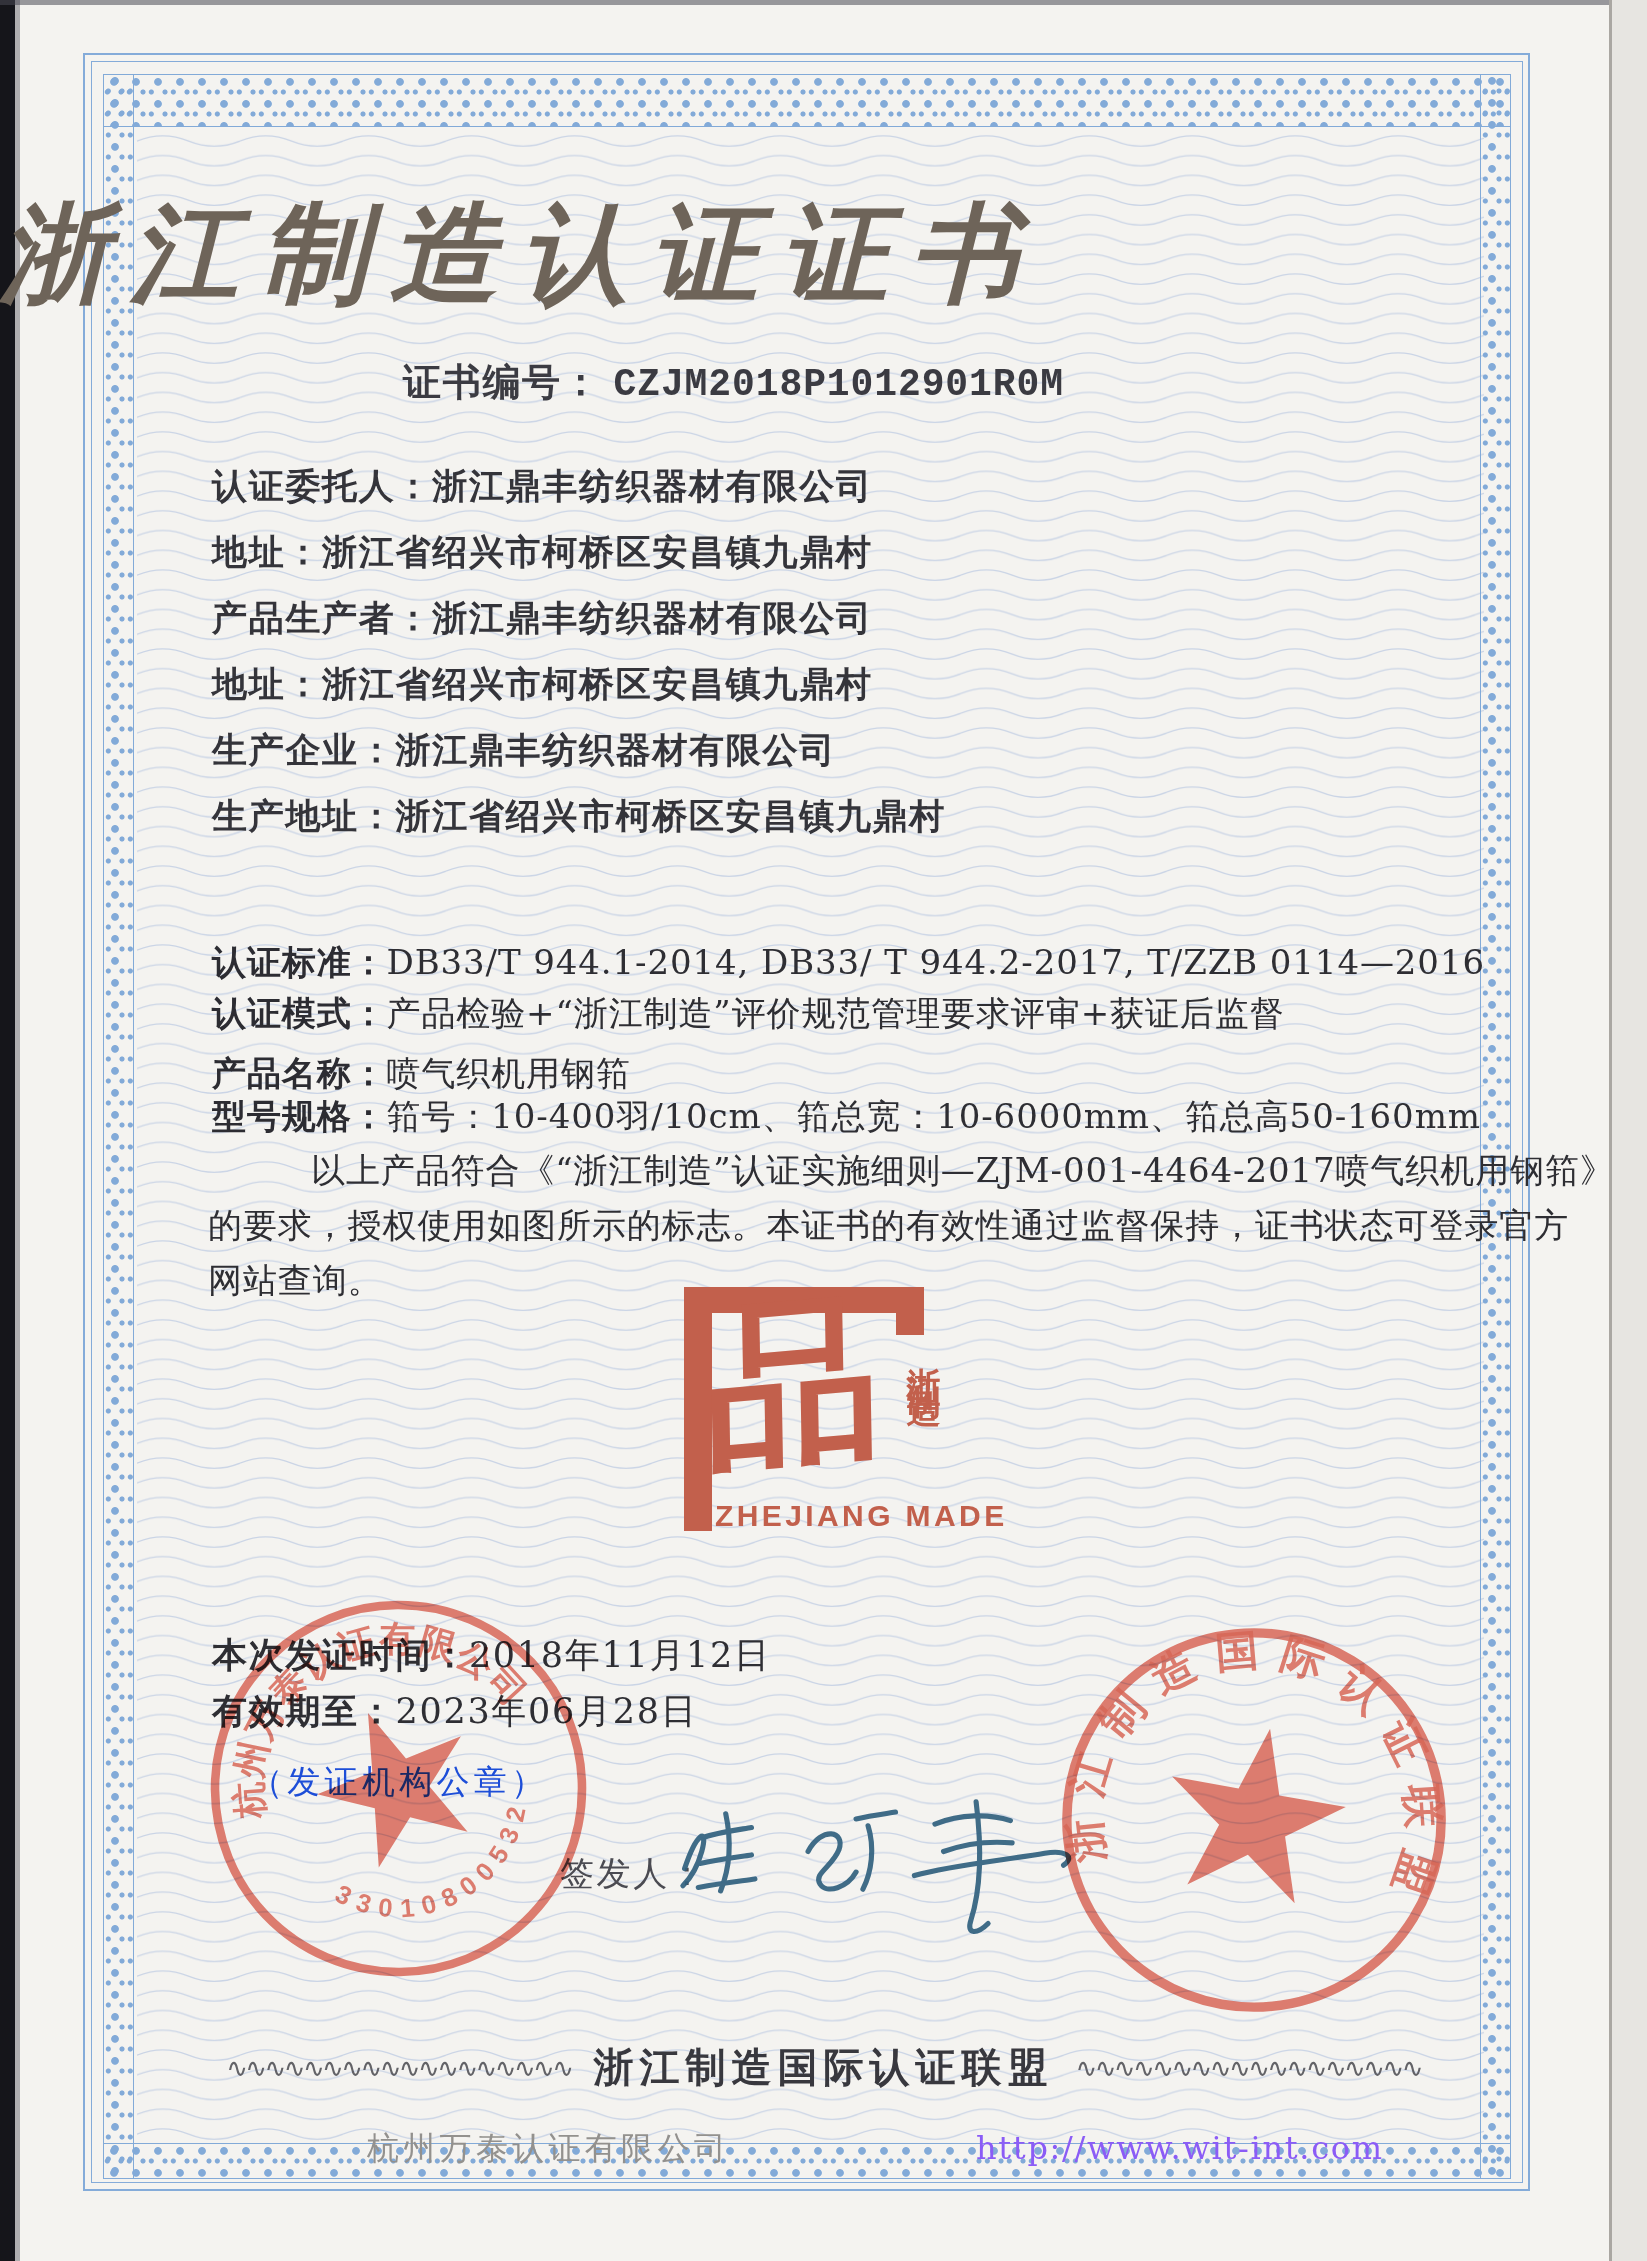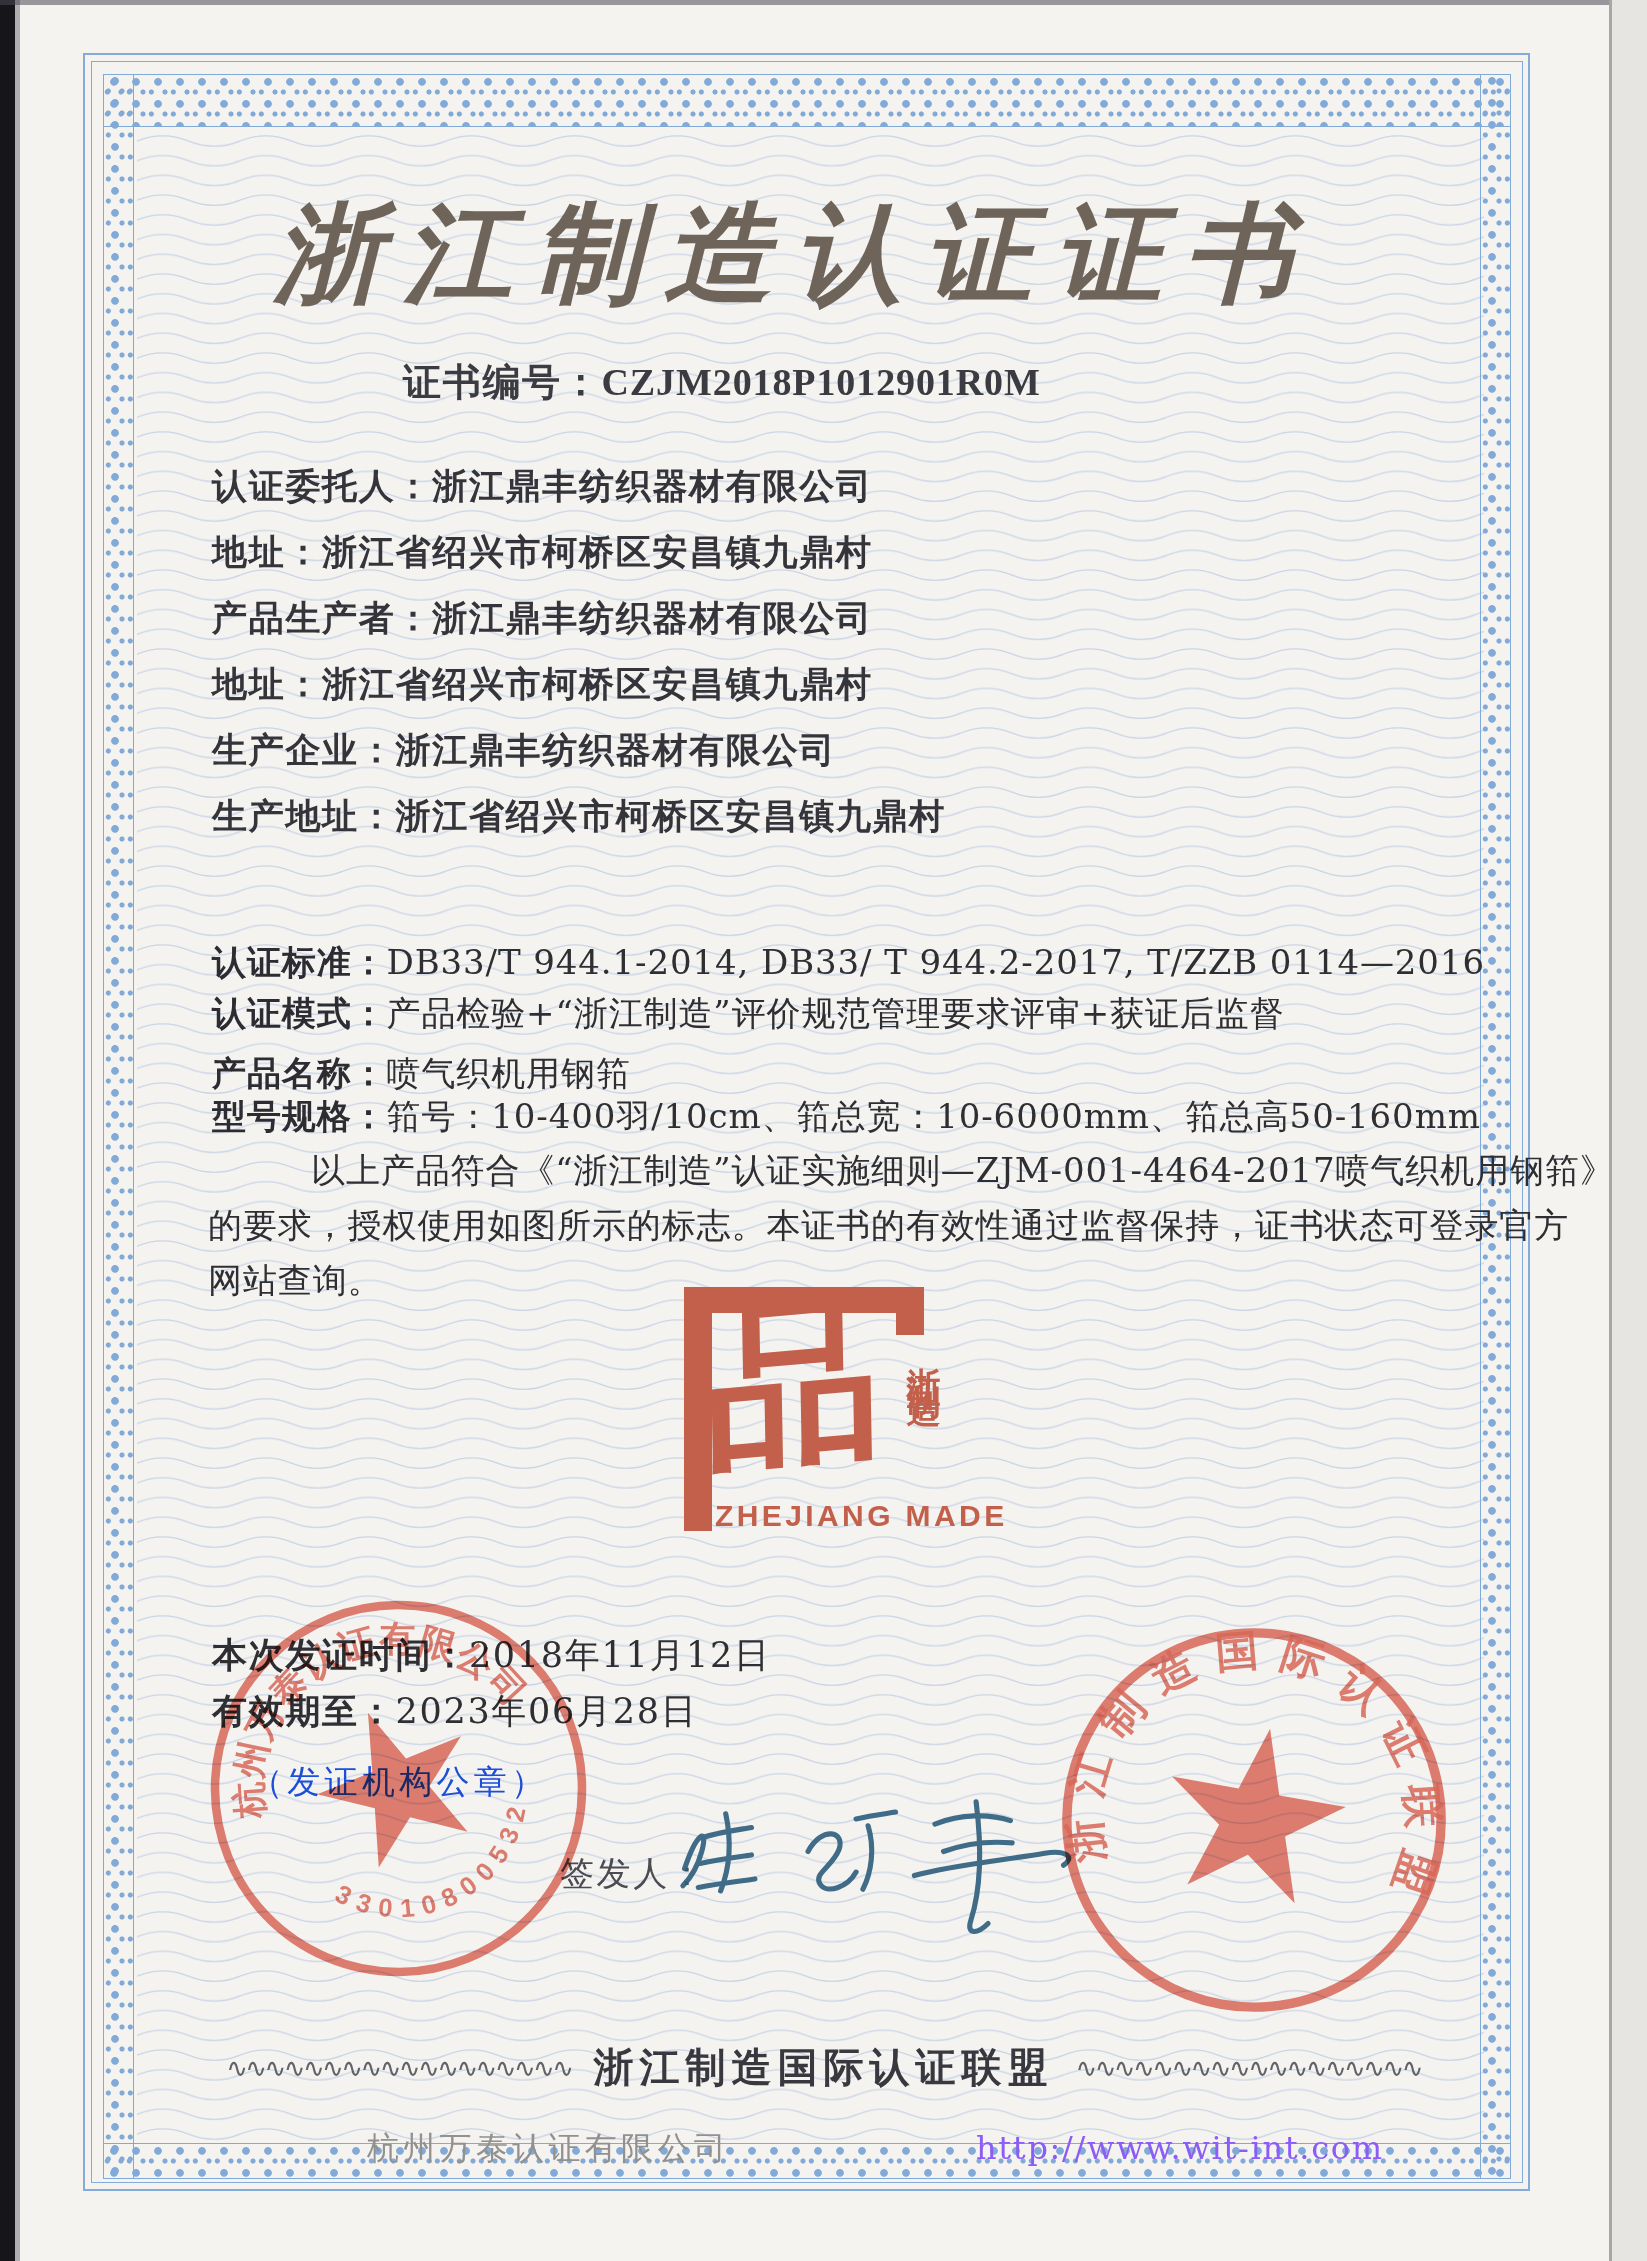--- a/index.html
+++ b/index.html
@@ -24,29 +24,29 @@
       radial-gradient(circle at 4.3px 17px, #82aad8 2.1px, rgba(0,0,0,0) 3px),
       radial-gradient(circle at 18px 17px, #82aad8 2.1px, rgba(0,0,0,0) 3px);
     background-size:22px 22px;box-sizing:border-box;
   }
   .band-top{left:103px;top:74px;width:1408px;height:53px;border-top:1.7px solid #82aad8;border-bottom:1.7px solid #82aad8;}
   .band-bottom{left:103px;top:2143px;width:1408px;height:36px;border-top:1.7px solid #82aad8;border-bottom:1.7px solid #82aad8;}
   .band-left{left:103px;top:74px;width:31px;height:2105px;border-left:1.7px solid #82aad8;border-right:1.7px solid #82aad8;}
   .band-right{left:1480px;top:74px;width:31px;height:2105px;border-left:1.7px solid #82aad8;border-right:1.7px solid #82aad8;}
   
   .title{
-    left:0;top:182px;width:1314px;text-align:right;
+    left:0;top:182px;width:1314px;text-align:left;
     font-family:"DejaVu Serif","Liberation Serif",serif;
     font-size:108px;font-weight:bold;font-style:italic;
     letter-spacing:22px;color:#6e6459;
   }
   .certno{
     left:403px;top:357px;font-size:38px;font-weight:bold;color:#3b3b42;letter-spacing:1.7px;
   }
-  .certno .num{font-family:Liberation Serif, serif;letter-spacing:0.9px;}
+  .certno .num{font-family:Liberation Mono, monospace;letter-spacing:0.9px;margin-left:12px;}
   .row{position:absolute;left:212px;font-size:35px;font-weight:bold;color:#34343a;letter-spacing:1.7px;white-space:nowrap;}
   .drow{position:absolute;left:212px;font-size:34px;color:#2e2e33;letter-spacing:0.9px;white-space:nowrap;margin-top:34px;}
   .drow .lb{font-weight:bold;color:#2c2c32;}
   .drow .val{font-family:"DejaVu Serif","Liberation Serif",serif;}
   .stmt{position:absolute;left:208px;width:1270px;font-family:"DejaVu Serif","Liberation Serif",serif;
         font-size:34px;color:#2e2e33;letter-spacing:0.9px;white-space:nowrap;}
   .indent{text-indent:103px;}
   
   .logo-bar{background:#c2604c;}
   .logo-pin{

